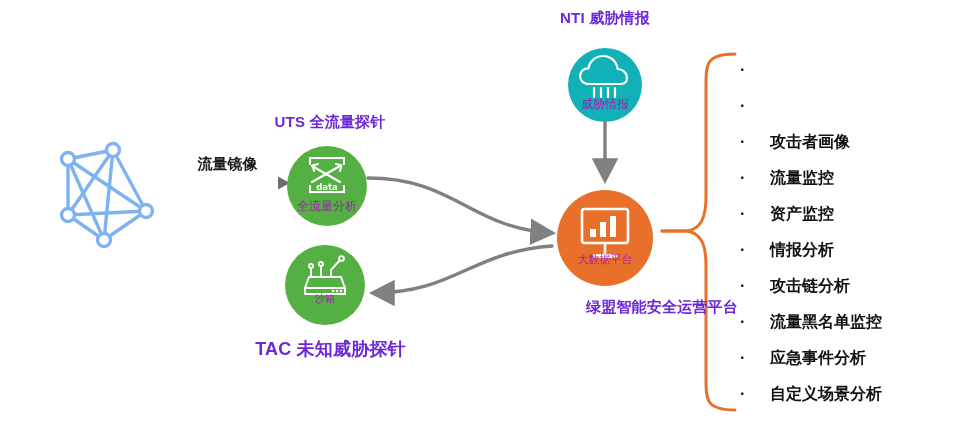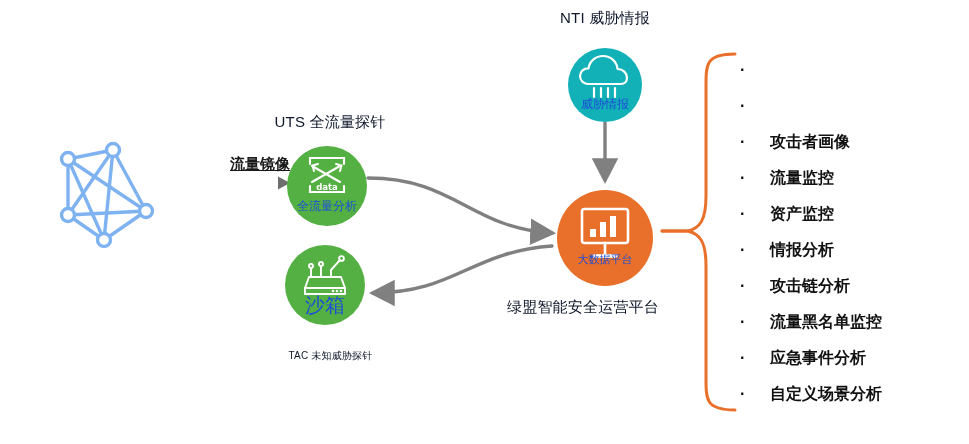--- a/index.html
+++ b/index.html
@@ -19,79 +19,78 @@
   }
   .svg-layer {
     position: absolute;
     left: 0;
     top: 0;
     width: 969px;
     height: 444px;
   }
   .node-label {
     position: absolute;
-    font-weight: normal;
-    color: #0f172a;
+    font-weight: bold;
+    color: #6d28d9;
     white-space: nowrap;
     text-align: center;
     letter-spacing: 0.2px;
   }
   .caption-network {
     left: 0px;
     top: 238px;
     width: 200px;
     font-size: 15px;
   }
   .caption-uts {
     left: 250px;
     top: 113px;
     width: 160px;
     font-size: 15px;
   }
   .caption-tac {
     left: 248px;
     top: 337px;
     width: 165px;
-    font-size: 10px;
-    margin-top: 12px;
+    font-size: 18px;
   }
   .caption-nti {
     left: 520px;
     top: 9px;
     width: 170px;
     font-size: 15px;
   }
   .caption-platform {
-    left: 478px;
+    left: 528px;
     top: 298px;
     width: 210px;
     font-size: 15px;
+    text-align: right;
   }
   .edge-label {
     position: absolute;
     font-weight: bold;
     color: #1a1a1a;
     white-space: nowrap;
-    text-align: right;
-    font-size: 15px;
-    text-decoration: underline;
+    text-align: center;
+    font-size: 15px;
   }
   .edge-label-top {
     left: 165px;
     top: 155px;
     width: 125px;
   }
   .edge-label-bottom {
     left: 165px;
     top: 190px;
     width: 125px;
   }
   .circle-text {
     position: absolute;
-    color: #1d4ed8;
+    color: #a21caf;
     font-size: 12px;
     text-align: center;
     white-space: nowrap;
     font-weight: normal;
   }
   .feature-list {
     position: absolute;
     left: 740px;
     top: 52px;
     width: 229px;
@@ -250,21 +249,21 @@
 
   <div class="node-label caption-nti">NTI 威胁情报</div>
 
   <div class="node-label caption-platform">绿盟智能安全运营平台</div>
 
   <div class="edge-label edge-label-top">流量镜像</div>
 
 
   <div class="circle-text" style="left:287px; top:198px; width:80px;text-align:center;">全流量分析</div>
 
-  <div class="circle-text" style="left:285px; top:292px; width:80px; font-size:20px;">沙箱</div>
+  <div class="circle-text" style="left:285px; top:292px; width:80px; font-size:10px;">沙箱</div>
 
   <div class="circle-text" style="left:565px; top:96px; width:80px;">威胁情报</div>
 
   <div class="circle-text" style="left:555px; top:252px; width:100px; font-size:11px;">大数据平台</div>
 
   <div class="feature-list">
     <div class="feature-item">
       <span class="feature-bullet">·</span>
     </div>
     <div class="feature-item">

